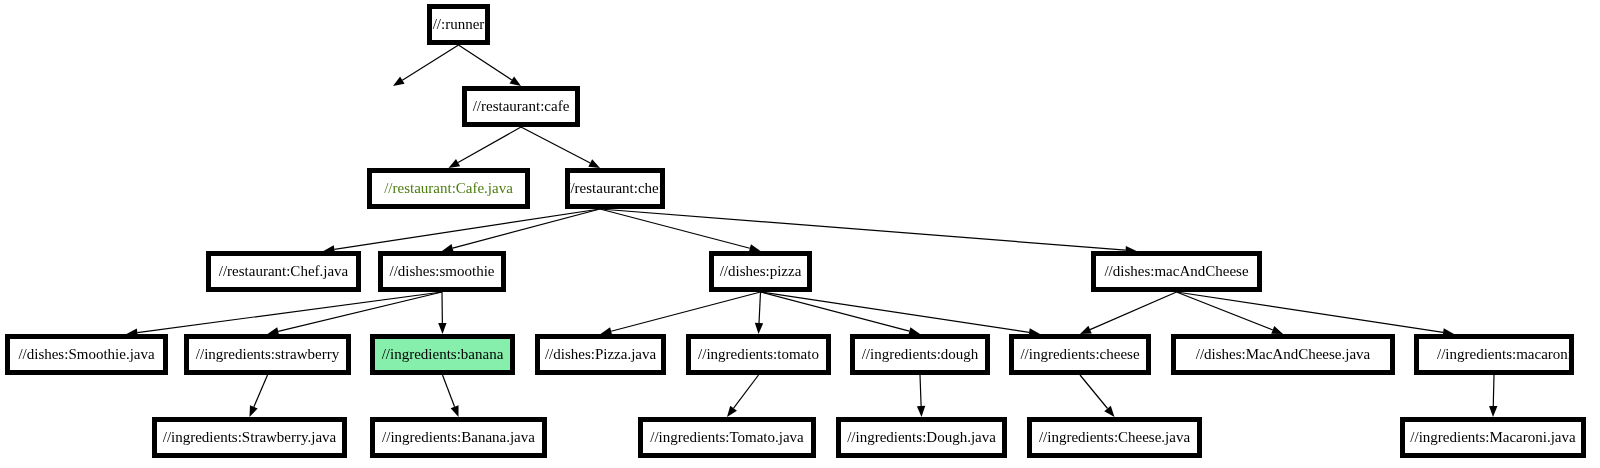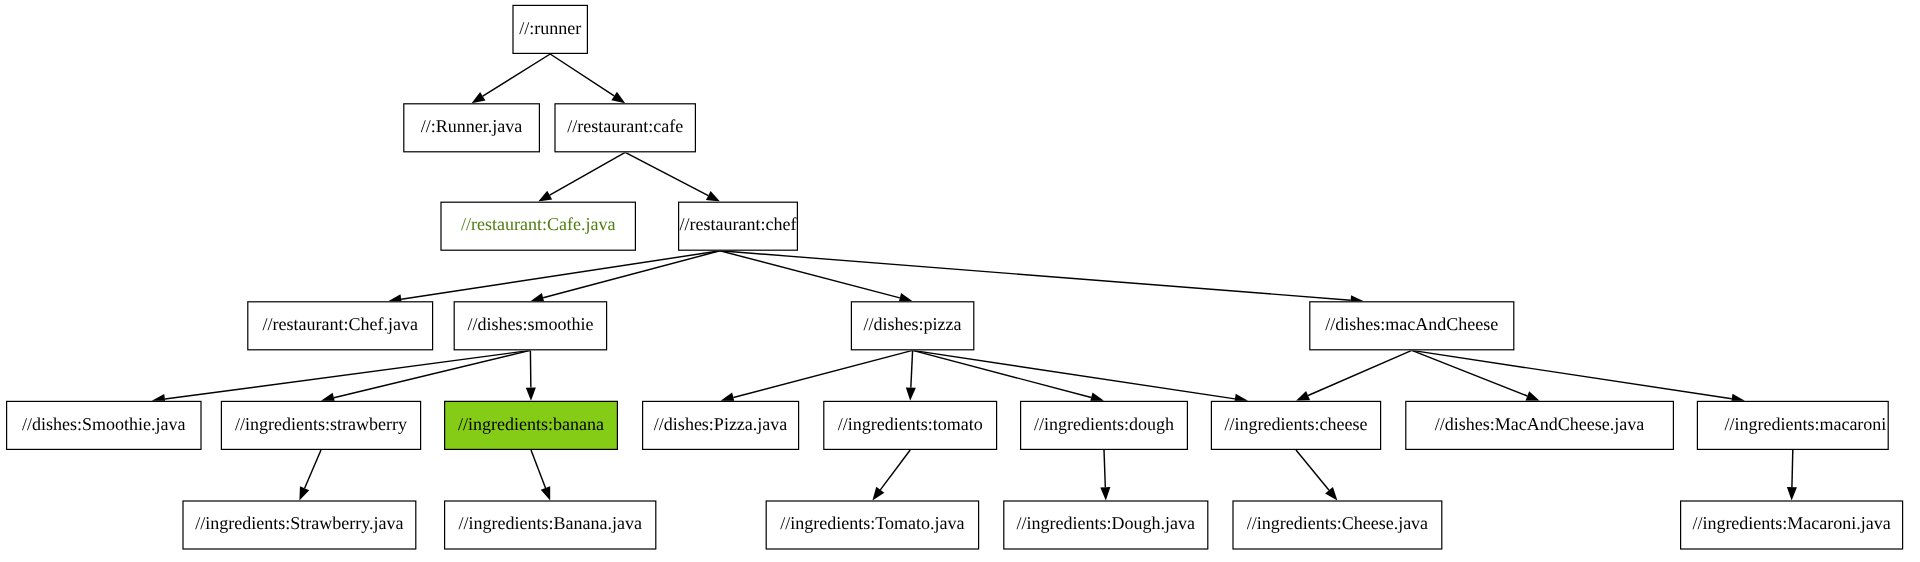--- a/index.html
+++ b/index.html
@@ -19,21 +19,21 @@
     position: absolute;
     left: 0;
     top: 0;
     width: 1600px;
     height: 468px;
     pointer-events: none;
   }
   .graph-node {
     position: absolute;
     box-sizing: border-box;
-    border: 1px solid #c2410c;
+    border: 5px solid #c2410c;
     background: #ffffff;
     display: flex;
     align-items: center;
     justify-content: center;
     font-size: 15px;
     color: #000000;
     line-height: 1;
     white-space: nowrap;
     z-index: 2;
   }
@@ -92,23 +92,20 @@
       <line x1="920" y1="375" x2="921.1073931643634" y2="406.00700860217694" stroke="#000000" stroke-width="1.2"></line>
       <polygon points="921.5,417 916.9100691761038,406.15691303032906 925.3047171526231,405.8571041740248" fill="#000000"></polygon>
       <line x1="1080" y1="375" x2="1107.51786634304" y2="408.50001120022245" stroke="#000000" stroke-width="1.2"></line>
       <polygon points="1114.5,417 1104.272416074034,411.1659167783345 1110.7633166120459,405.83410562211037" fill="#000000"></polygon>
       <line x1="1494" y1="375" x2="1493.2618305574092" y2="406.0031165888145" stroke="#000000" stroke-width="1.2"></line>
       <polygon points="1493,417 1489.0630205276839,405.9031449214401 1497.4606405871345,406.1030882561889" fill="#000000"></polygon>
     </svg>
 <div class="graph-node" style="left: 427px; top: 4px; width: 63px; height: 41px; border-color: rgb(0, 0, 0); background: rgb(255, 255, 255);">
       <span class="node-label" style="color: rgb(0, 0, 0);">//:runner</span>
     </div>
-    <div class="graph-node" style="left: 336px; top: 86px; width: 114px; height: 41px; border-color: rgb(0, 0, 0); background: rgb(255, 255, 255);">
-      <span class="node-label" style="color: rgb(0, 0, 0);">//:Runner.java</span>
-    </div>
     <div class="graph-node" style="left: 462px; top: 86px; width: 118px; height: 41px; border-color: rgb(0, 0, 0); background: rgb(255, 255, 255);">
       <span class="node-label" style="color: rgb(0, 0, 0);">//restaurant:cafe</span>
     </div>
     <div class="graph-node" style="left: 367px; top: 168px; width: 163px; height: 41px; border-color: rgb(0, 0, 0); background: rgb(255, 255, 255);">
       <span class="node-label" style="color: #4d7c0f;">//restaurant:Cafe.java</span>
     </div>
     <div class="graph-node" style="left: 565px; top: 168px; width: 100px; height: 41px; border-color: rgb(0, 0, 0); background: rgb(255, 255, 255);">
       <span class="node-label" style="color: rgb(0, 0, 0);">//restaurant:chef</span>
     </div>
     <div class="graph-node" style="left: 206px; top: 251px; width: 155px; height: 41px; border-color: rgb(0, 0, 0); background: rgb(255, 255, 255);">
@@ -122,21 +119,21 @@
     </div>
     <div class="graph-node" style="left: 1091px; top: 251px; width: 171px; height: 41px; border-color: rgb(0, 0, 0); background: rgb(255, 255, 255);">
       <span class="node-label" style="color: rgb(0, 0, 0);">//dishes:macAndCheese</span>
     </div>
     <div class="graph-node" style="left: 5px; top: 334px; width: 163px; height: 41px; border-color: rgb(0, 0, 0); background: rgb(255, 255, 255);">
       <span class="node-label" style="color: rgb(0, 0, 0);">//dishes:Smoothie.java</span>
     </div>
     <div class="graph-node" style="left: 184px; top: 334px; width: 167px; height: 41px; border-color: rgb(0, 0, 0); background: rgb(255, 255, 255);">
       <span class="node-label" style="color: rgb(0, 0, 0);">//ingredients:strawberry</span>
     </div>
-    <div class="graph-node" style="left: 370px; top: 334px; width: 145px; height: 41px; border-color: rgb(0, 0, 0); background: #84cc16;">
+    <div class="graph-node" style="left: 370px; top: 334px; width: 145px; height: 41px; border-color: rgb(0, 0, 0); background: #86efac;">
       <span class="node-label" style="color: rgb(0, 0, 0);">//ingredients:banana</span>
     </div>
     <div class="graph-node" style="left: 535px; top: 334px; width: 131px; height: 41px; border-color: rgb(0, 0, 0); background: rgb(255, 255, 255);">
       <span class="node-label" style="color: rgb(0, 0, 0);">//dishes:Pizza.java</span>
     </div>
     <div class="graph-node" style="left: 686px; top: 334px; width: 145px; height: 41px; border-color: rgb(0, 0, 0); background: rgb(255, 255, 255);">
       <span class="node-label" style="color: rgb(0, 0, 0);">//ingredients:tomato</span>
     </div>
     <div class="graph-node" style="left: 850px; top: 334px; width: 140px; height: 41px; border-color: rgb(0, 0, 0); background: rgb(255, 255, 255);">
       <span class="node-label" style="color: rgb(0, 0, 0);">//ingredients:dough</span>

